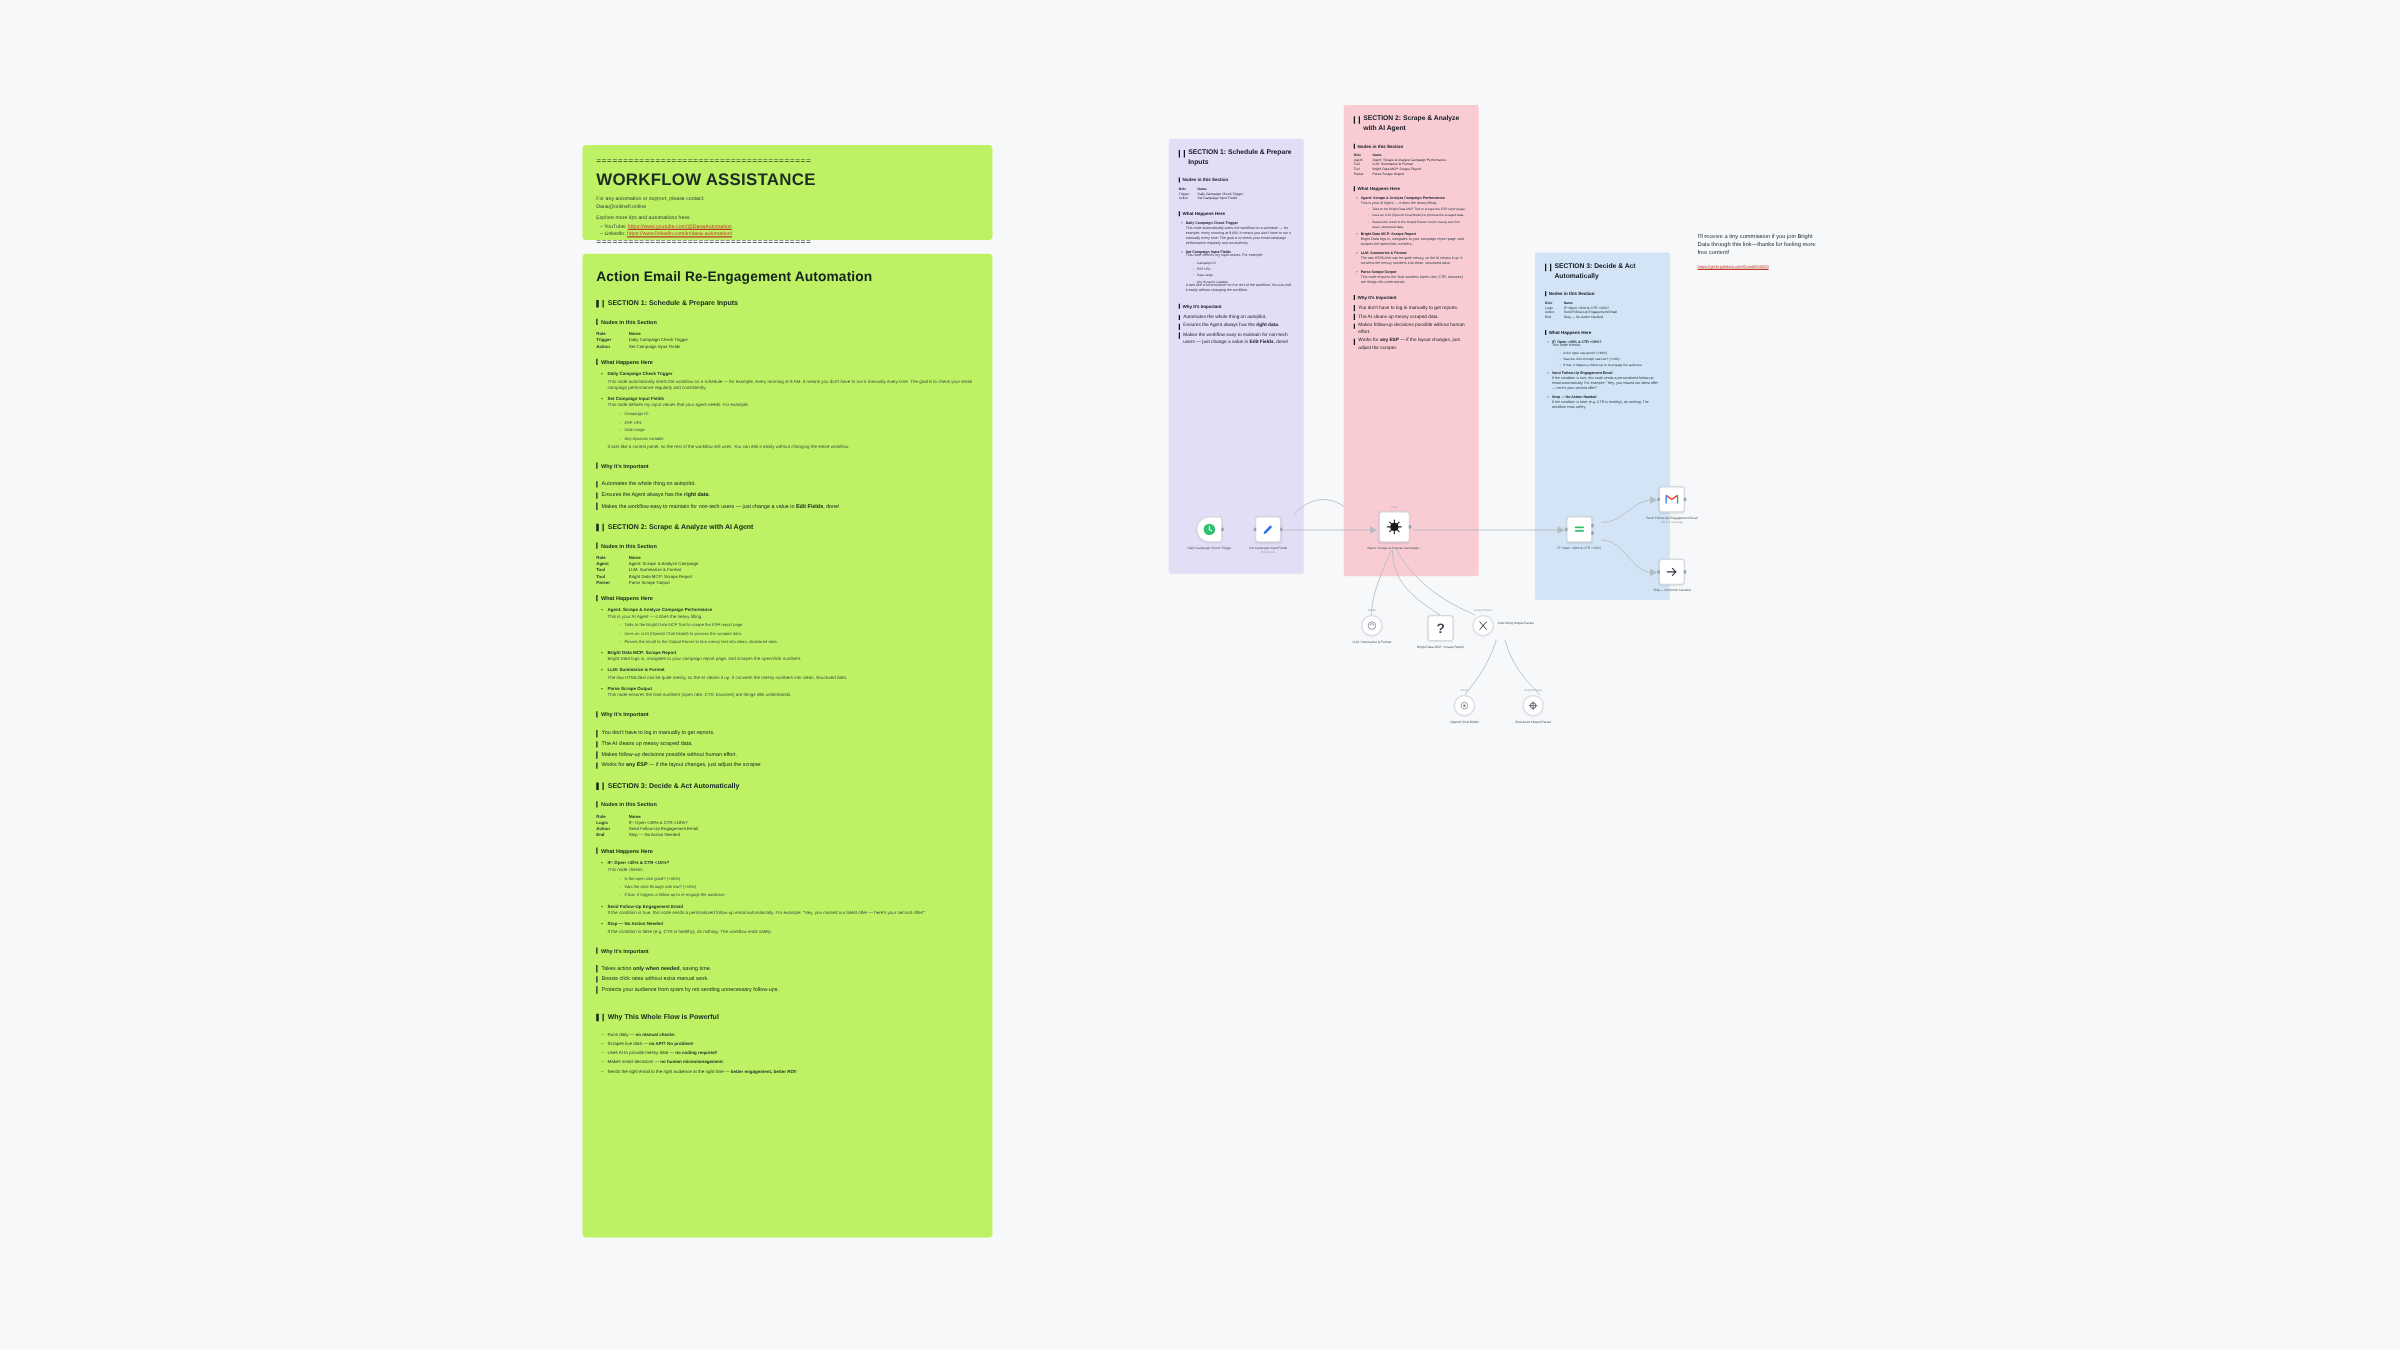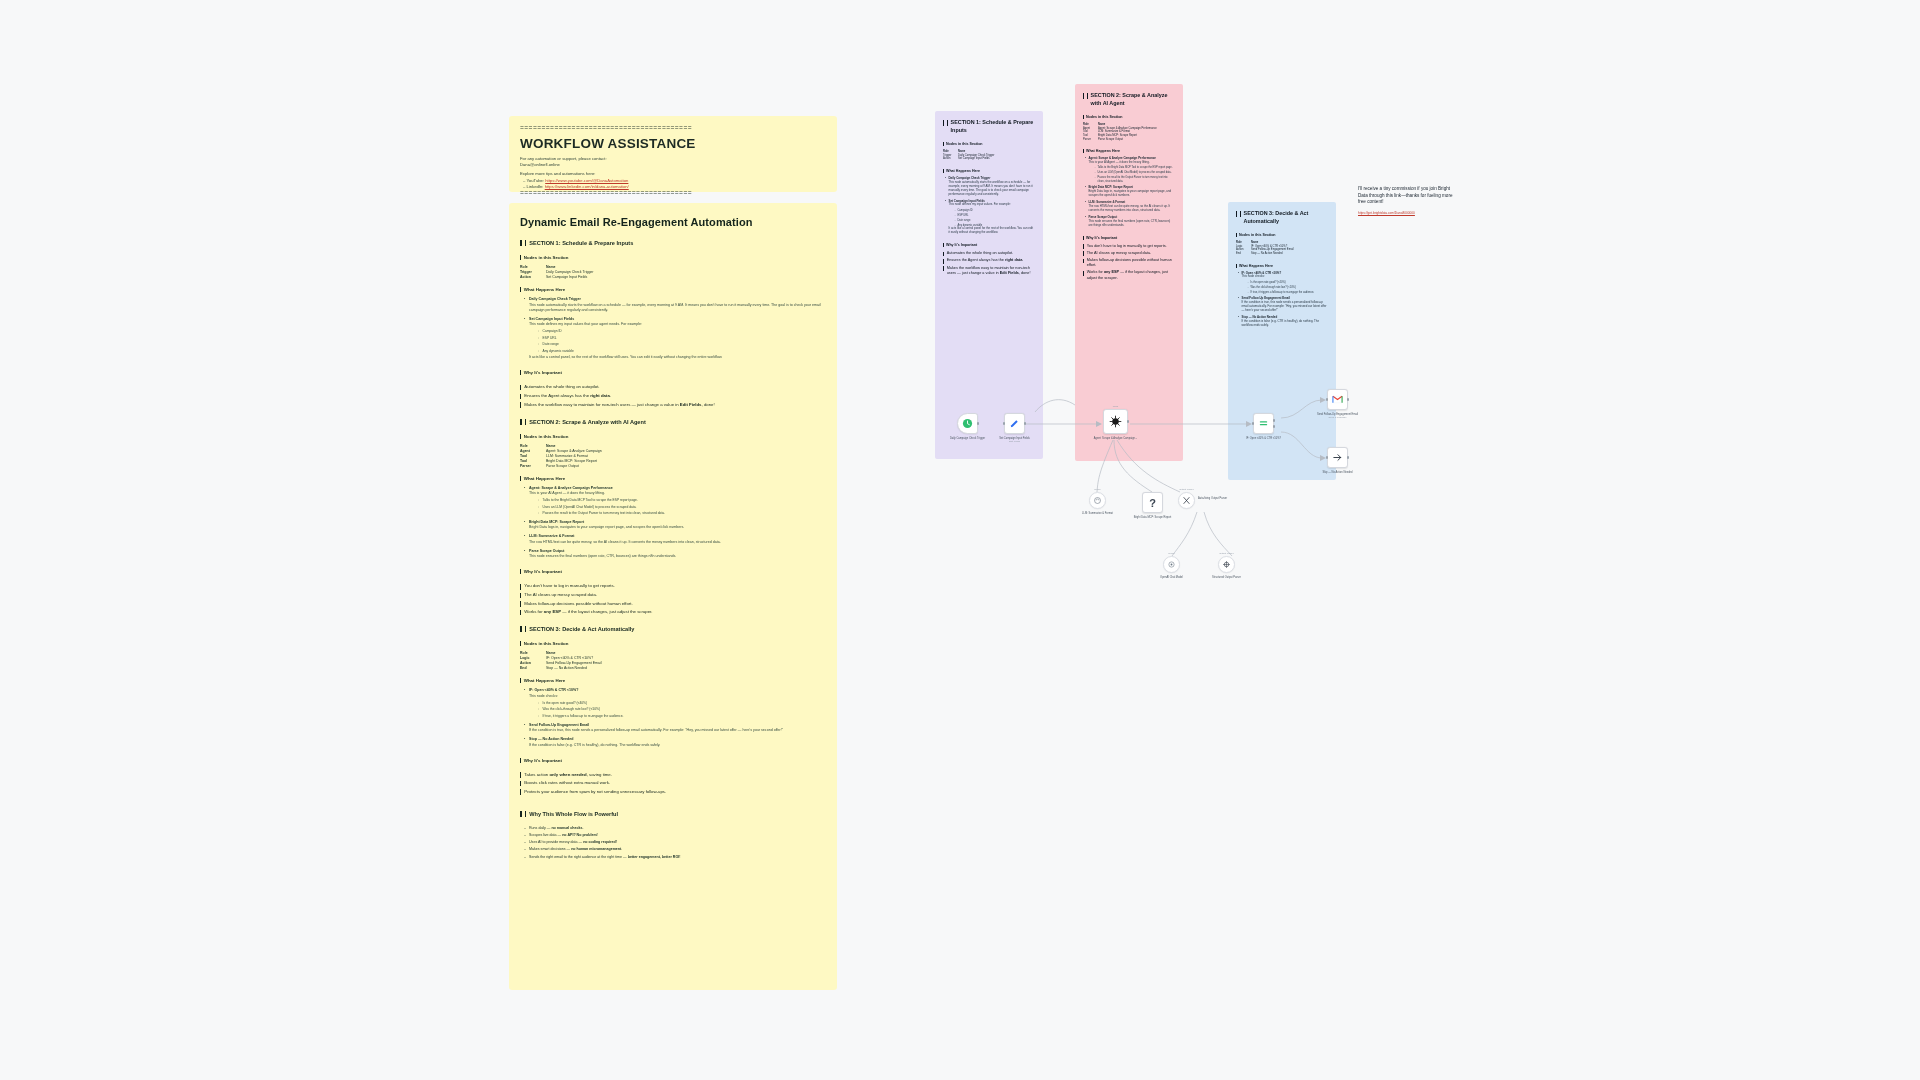--- a/index.html
+++ b/index.html
@@ -6,23 +6,22 @@
   html, body {
     width: 1920px; height: 1080px;
     background: #f7f8f9;
     font-family: "Liberation Sans", sans-serif;
     overflow: hidden;
   }
   .canvas { position: relative; width: 1920px; height: 1080px; }
 
   
   .green-note {
-    position: absolute; background: #fef9c3; border-radius: 3px;
+    position: absolute; background: #bef264; border-radius: 3px;
     padding: 9px 11px;
-    margin-left: 43px;
   }
   #note-header { left: 466px; top: 116px; width: 328px; height: 76px; }
   #note-body   { left: 466px; top: 203px; width: 328px; height: 787px; }
 
   .dashline {
     font-family: "Liberation Mono", monospace;
     font-size: 6.5px; letter-spacing: .4px; color: #2a3b32;
     white-space: nowrap; overflow: hidden; line-height: 8px;
   }
   .wf-title {
@@ -153,21 +152,21 @@
       <span class="lnk">https://www.youtube.com/@DanaAutomation</span>
     </div>
     <div class="tiny" style="margin-left:3px">
       – <span>LinkedIn:</span>
       <span class="lnk">https://www.linkedin.com/in/dana-automation/</span>
     </div>
     <div class="dashline">========================================</div>
   </div>
 
   <div class="green-note" id="note-body">
-    <div class="doc-h1">Dynamic Email Re-Engagement Automation</div>
+    <div class="doc-h1">Action Email Re-Engagement Automation</div>
     <div id="doc-sections">
         <div class="sec-head">
           <span class="bar"></span>
           <span class="bar"></span>
           <span>SECTION 1: Schedule &amp; Prepare Inputs</span>
         </div>
         <div class="sub-head">
           <span class="bar"></span>
           <span>Nodes in this Section</span>
         </div>

